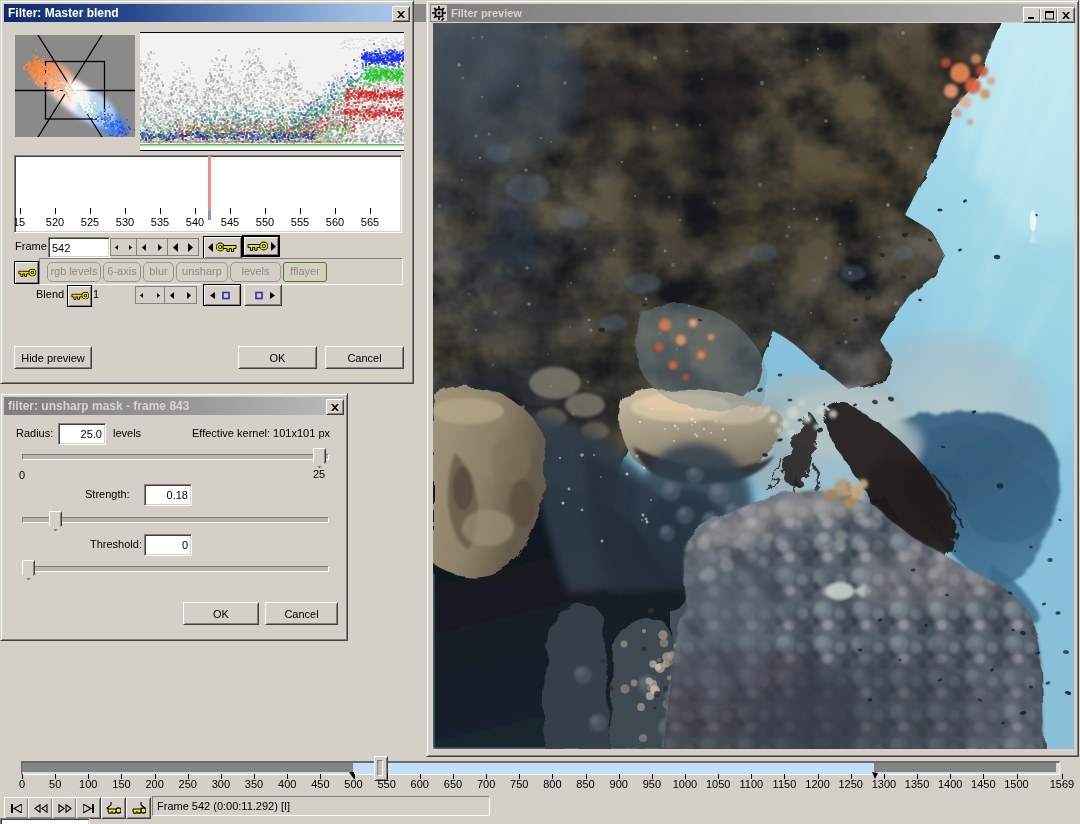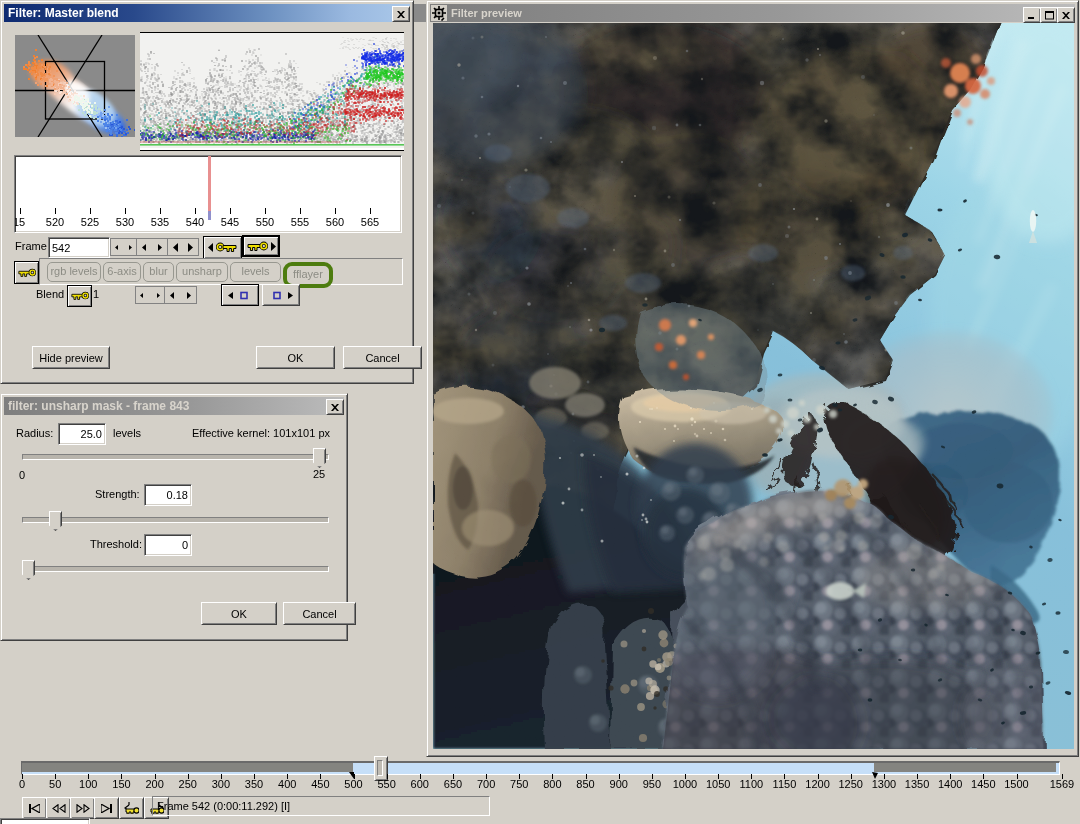--- a/index.html
+++ b/index.html
@@ -12,21 +12,21 @@
 .tb.inact{background:linear-gradient(90deg,#7e7e7e 0%,#989898 55%,#bcbcbc 100%);}
 .tbt{font-weight:bold;font-size:12px;padding-left:4px;}
 .tb.act .tbt{color:#fff;}
 .tb.inact .tbt{color:#d8d4cc;}
 .cbtn{position:absolute;width:16px;height:14px;background:#d4d0c8;
  border:1px solid;border-color:#fff #404040 #404040 #fff;
  box-shadow:inset 1px 1px 0 #d4d0c8,inset -1px -1px 0 #808080;
  display:flex;align-items:center;justify-content:center;}
 .btn{position:absolute;background:#d4d0c8;border:1px solid;border-color:#fff #404040 #404040 #fff;
  box-shadow:inset 1px 1px 0 #d4d0c8,inset -1px -1px 0 #808080;
- display:flex;align-items:center;justify-content:center;font-size:11px;margin-left:18px;}
+ display:flex;align-items:center;justify-content:center;font-size:11px;}
 .btn.def{border:1px solid #000;box-shadow:inset 1px 1px 0 #fff,inset -1px -1px 0 #808080;}
 .txt{position:absolute;background:#fff;border:1px solid;border-color:#808080 #fff #fff #808080;
  box-shadow:inset 1px 1px 0 #404040,inset -1px -1px 0 #d4d0c8;
  font-size:11px;display:flex;align-items:center;}
 .sunk{border:1px solid;border-color:#808080 #fff #fff #808080;}
 .lbl{position:absolute;font-size:11px;}
 svg{display:block;}
 </style></head>
 <body>
 <div id="screen">
@@ -895,21 +895,21 @@
           <circle cx="16.8" cy="5" r="2.8" fill="none" stroke="#000" stroke-width="3.2"></circle>
           <circle cx="16.8" cy="5" r="2.8" fill="none" stroke="#f0e000" stroke-width="1.6"></circle>
         </svg>
  </div>
  <div class="abs sunk" style="left:38px;top:257px;width:362px;height:25px;"></div>
  <div class="abs" style="left:46px;top:261px;width:52px;height:18px;border:1px solid #989890;border-radius:5px;color:#8c8c84;text-align:center;line-height:16px;">rgb levels</div>
  <div class="abs" style="left:102px;top:261px;width:36px;height:18px;border:1px solid #989890;border-radius:5px;color:#8c8c84;text-align:center;line-height:16px;">6-axis</div>
  <div class="abs" style="left:142px;top:261px;width:29px;height:18px;border:1px solid #989890;border-radius:5px;color:#8c8c84;text-align:center;line-height:16px;">blur</div>
  <div class="abs" style="left:175px;top:261px;width:50px;height:18px;border:1px solid #989890;border-radius:5px;color:#8c8c84;text-align:center;line-height:16px;">unsharp</div>
  <div class="abs" style="left:229px;top:261px;width:49px;height:18px;border:1px solid #989890;border-radius:5px;color:#8c8c84;text-align:center;line-height:16px;">levels</div>
- <div class="abs" style="left:282px;top:261px;width:42px;height:18px;border:4px solid #4d7c0f;border-radius:9px;color:#8c8c84;text-align:center;line-height:16px;">fflayer</div>
+ <div class="abs" style="left:282px;top:261px;width:42px;height:18px;border:1px solid #4d7c0f;border-radius:3px;color:#8c8c84;text-align:center;line-height:16px;">fflayer</div>
 
  <div class="lbl" style="left:35px;top:287px;">Blend</div>
  <div class="abs" style="left:66px;top:284px;width:23px;height:20px;border:1px solid #000;background:#d4d0c8;box-shadow:inset 1px 1px 0 #fff,inset -1px -1px 0 #808080;display:flex;align-items:center;justify-content:center;">
    <svg width="18" height="10" viewBox="0 0 21 11">
           <path d="M1 3.5h13v3h-2.4v3h-2.2v-3H7.2v3H5v-3H1z" fill="#f0e000" stroke="#000" stroke-width="1" transform="scale(-1,1) translate(-15,0)"></path>
           <circle cx="16.8" cy="5" r="2.8" fill="none" stroke="#000" stroke-width="3.2"></circle>
           <circle cx="16.8" cy="5" r="2.8" fill="none" stroke="#f0e000" stroke-width="1.6"></circle>
         </svg>
  </div>
  <div class="lbl" style="left:92px;top:287px;">1</div>
@@ -962,21 +962,21 @@
         <span style="width:100%;text-align:right;padding-right:3px;">25.0</span>
       </div>
  <div class="lbl" style="left:112px;top:33px;">levels</div>
  <div class="lbl" style="left:175px;top:33px;padding-left:16px;">Effective kernel: 101x101 px</div>
 
  <div class="abs" style="left:21px;top:60px;width:305px;height:4px;border:1px solid;border-color:#808080 #fff #fff #808080;background:#b8b4ac;"></div>
  <div class="abs" style="left:312px;top:54px;width:11px;height:18px;background:#d4d0c8;border:1px solid;border-color:#fff #404040 #404040 #fff;box-shadow:inset 1px 1px 0 #d4d0c8,inset -1px -1px 0 #808080;clip-path:polygon(0 0,100% 0,100% 72%,50% 100%,0 72%);"></div>
  <div class="lbl" style="left:18px;top:75px;">0</div>
  <div class="lbl" style="left:312px;top:74px;">25</div>
 
- <div class="lbl" style="left:94px;top:94px;">Strength:</div>
+ <div class="lbl" style="left:84px;top:94px;">Strength:</div>
  <div class="txt" style="left:143px;top:90px;width:46px;height:20px;">
         <span style="width:100%;text-align:right;padding-right:3px;">0.18</span>
       </div>
 
  <div class="abs" style="left:21px;top:123px;width:305px;height:4px;border:1px solid;border-color:#808080 #fff #fff #808080;background:#b8b4ac;"></div>
  <div class="abs" style="left:48px;top:117px;width:11px;height:18px;background:#d4d0c8;border:1px solid;border-color:#fff #404040 #404040 #fff;box-shadow:inset 1px 1px 0 #d4d0c8,inset -1px -1px 0 #808080;clip-path:polygon(0 0,100% 0,100% 72%,50% 100%,0 72%);"></div>
 
  <div class="lbl" style="left:89px;top:144px;">Threshold:</div>
  <div class="txt" style="left:143px;top:140px;width:46px;height:20px;">
         <span style="width:100%;text-align:right;padding-right:3px;">0</span>

